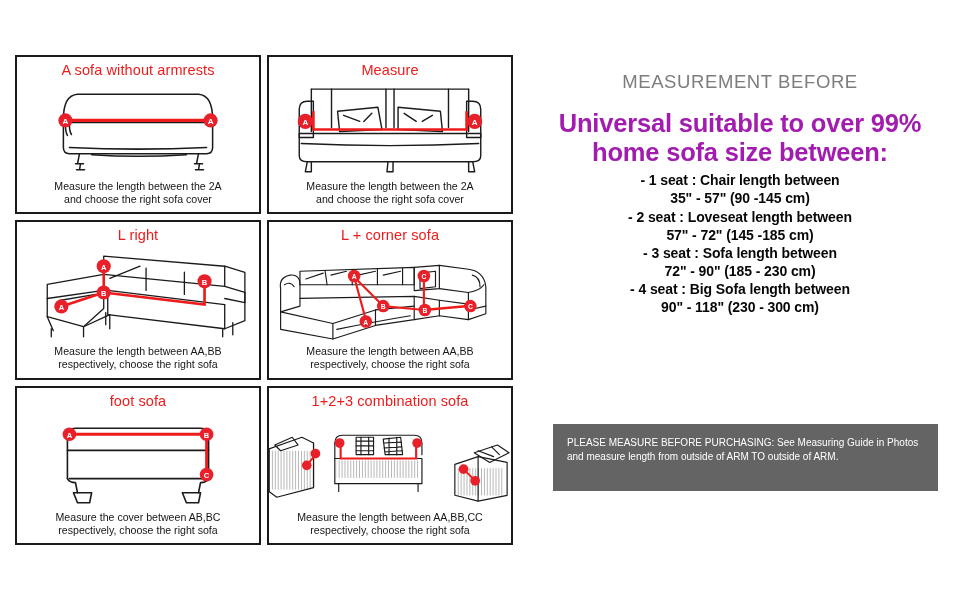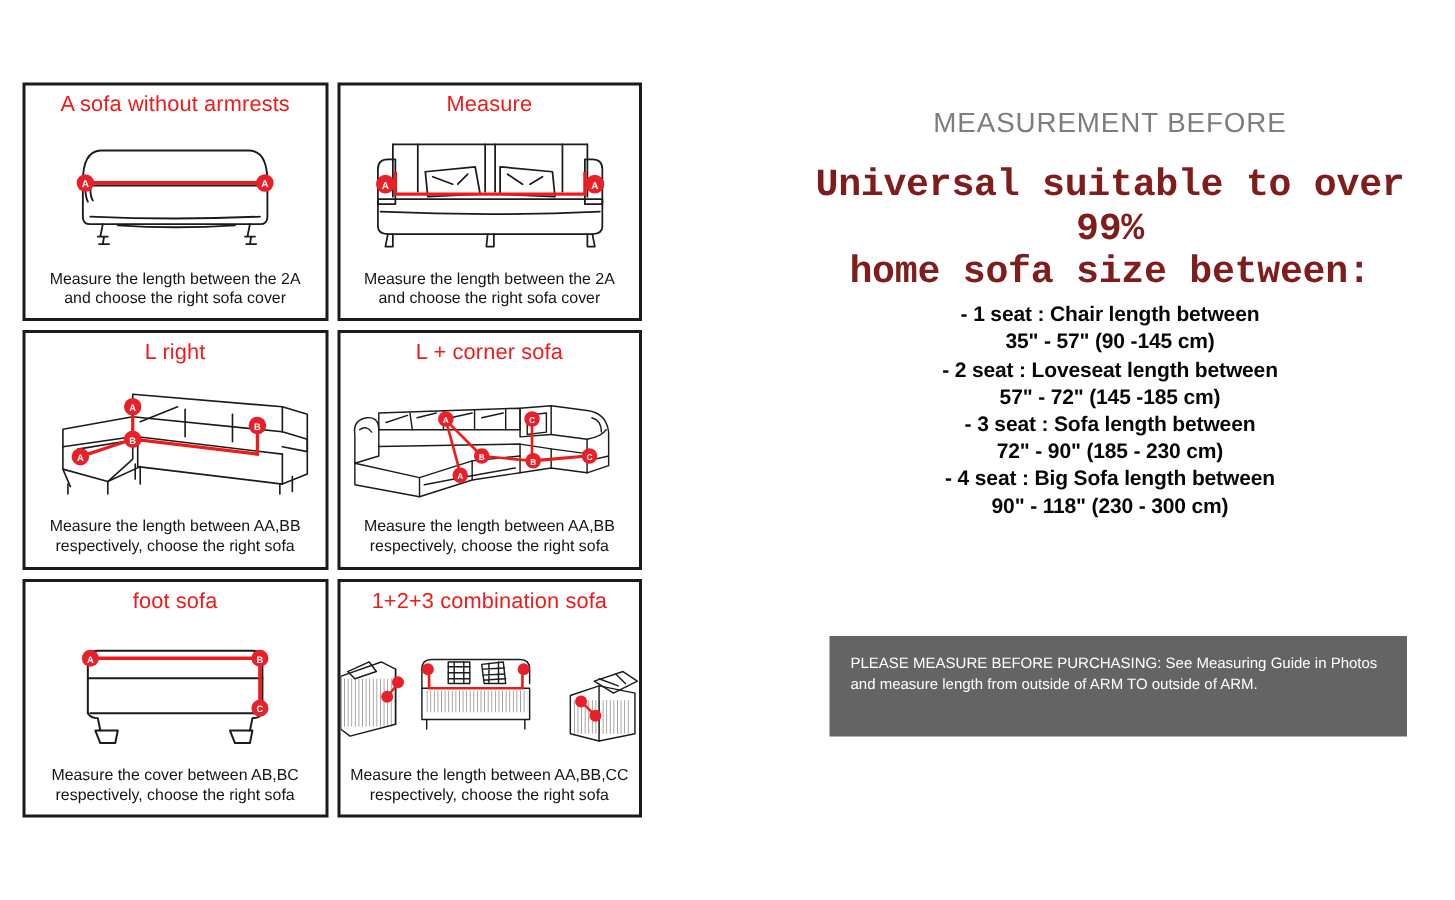--- a/index.html
+++ b/index.html
@@ -9,21 +9,21 @@
     font-family:"Liberation Sans", sans-serif;
     overflow:hidden;
     position:relative;
   }
   #root{position:absolute;inset:0;}
 
   
   .grid{
     position:absolute;
     left:15px; top:55px;
-    width:413px; height:490px;
+    width:498px; height:490px;
     display:grid;
     grid-template-columns:1fr 1fr;
     grid-template-rows:1fr 1fr 1fr;
     gap:6px;
   }
   .panel{
     border:2px solid #1b1b1b;
     background:#ffffff;
     position:relative;
     display:flex;
@@ -67,28 +67,27 @@
   }
   .kicker{
     color:#7d7d7d;
     font-size:18.5px;
     letter-spacing:.6px;
     text-align:center;
     font-weight:400;
     margin-top:16px;
   }
   .headline{
-    color:#7f1d1d;
+    color:#a21caf;
     font-size:25.5px;
     font-weight:bold;
     text-align:center;
     line-height:1.14;
     margin-top:16px;
     letter-spacing:-.2px;
-    font-family:Liberation Mono, monospace;
   }
   .spec-list{
     margin-top:4px;
     text-align:center;
   }
   .spec-line{
     color:#070707;
     font-size:14px;
     font-weight:bold;
     line-height:1.30;

